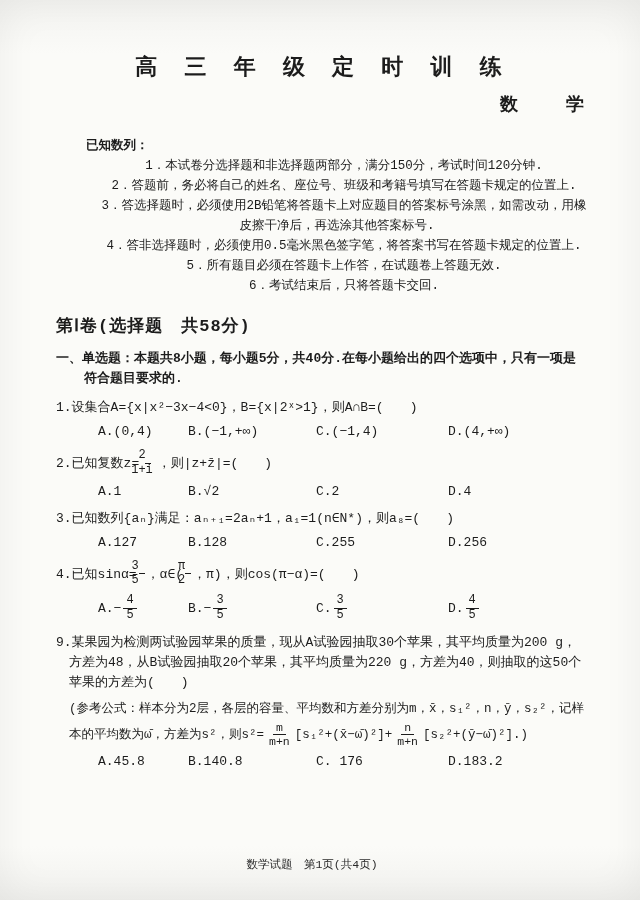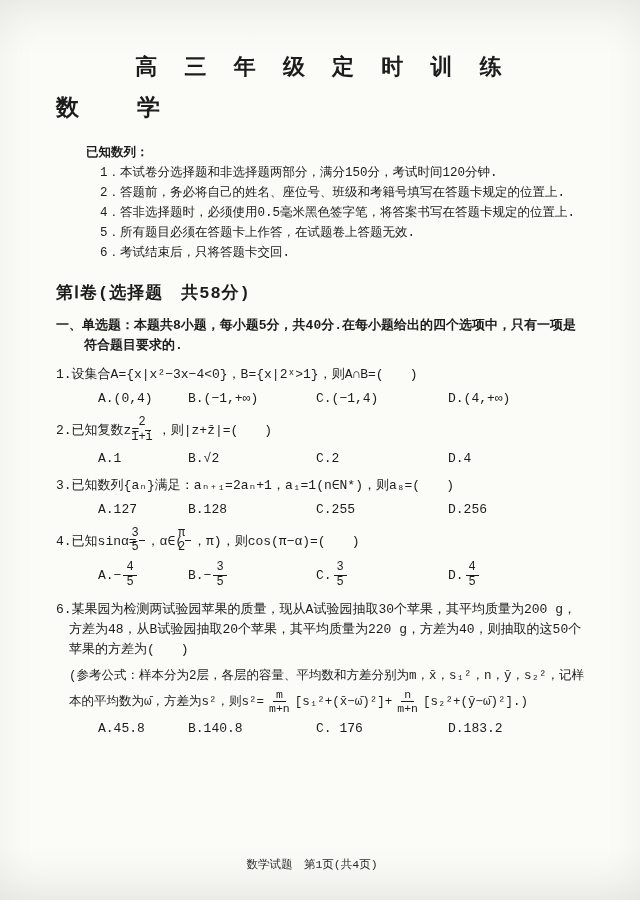--- a/index.html
+++ b/index.html
@@ -7,24 +7,24 @@
   .page {
     width:640px; height:900px; margin:0 auto; position:relative; overflow:hidden;
     background:linear-gradient(180deg,#f3f3f0 0%,#fbfbf8 6%,#fbfbf8 94%,#f1f1ee 100%);
     box-shadow:inset 0 0 40px rgba(0,0,0,0.06);
     color:#1c1c1c;
     font-family:Liberation Mono, monospace;
     padding:30px 52px 0 56px;
     font-size:13px;
   }
   .title { text-align:center; font-size:22px; font-weight:bold; letter-spacing:7px; margin-top:22px; }
-  .subtitle { text-align:left; font-size:23px; font-weight:bold; letter-spacing:4px; margin-top:10px; }
+  .subtitle { text-align:right; font-size:18px; font-weight:bold; letter-spacing:4px; margin-top:10px; }
   .notices { margin:20px 0 0 30px; font-size:12.5px; line-height:1.6; }
   .notices-heading { font-weight:bold; }
-  .notice { text-indent:14px; }
+  .notice { text-indent:14px;text-align:center; }
   .section-title { font-size:17px; font-weight:bold; margin-top:18px; letter-spacing:1px; }
   .intro { font-weight:bold; margin-top:12px; line-height:1.5; padding-left:28px; text-indent:-28px; }
   .question { margin-top:10px; }
   .stem { line-height:1.55; padding-left:13px; text-indent:-13px; }
   .opts { display:flex; margin:6px 0 0 42px; align-items:flex-end; }
   .opt { display:inline-flex; align-items:center; white-space:nowrap; }
   .opt:nth-child(1){ width:90px; }
   .opt:nth-child(2){ width:128px; }
   .opt:nth-child(3){ width:132px; }
   .opt:nth-child(4){ flex:1; }
@@ -40,20 +40,21 @@
 
 <div class="page">
 
   <h1 class="title">高 三 年 级 定 时 训 练</h1>
   <h2 class="subtitle">数　　学</h2>
 
   <div class="notices">
     <p class="notices-heading">已知数列：</p>
     <p class="notice">1．本试卷分选择题和非选择题两部分，满分150分，考试时间120分钟.</p>
     <p class="notice">2．答题前，务必将自己的姓名、座位号、班级和考籍号填写在答题卡规定的位置上.</p>
+    <p class="notice">3．答选择题时，必须使用2B铅笔将答题卡上对应题目的答案标号涂黑，如需改动，用橡皮擦干净后，再选涂其他答案标号.</p>
     <p class="notice">4．答非选择题时，必须使用0.5毫米黑色签字笔，将答案书写在答题卡规定的位置上.</p>
     <p class="notice">5．所有题目必须在答题卡上作答，在试题卷上答题无效.</p>
     <p class="notice">6．考试结束后，只将答题卡交回.</p>
   </div>
 
   <h3 class="section-title">第Ⅰ卷(选择题　共58分)</h3>
 
   <p class="intro"><span>一、单选题：</span><span>本题共8小题，每小题5分，共40分.在每小题给出的四个选项中，只有一项是符合题目要求的.</span></p>
 
   <div class="question">
@@ -123,21 +124,21 @@
           <span>D.</span>
           <span class="frac">
             <span class="num">4</span>
             <span class="den">5</span>
           </span>
         </span>
     </div>
   </div>
 
   <div class="question">
-    <p class="stem">6.某果园为检测两试验园苹果的质量，现从A试验园抽取30个苹果，其平均质量为200 g，方差为48，从B试验园抽取20个苹果，其平均质量为220 g，方差为40，则抽取的这50个苹果的方差为(　　)</p>
+    <p class="stem">9.某果园为检测两试验园苹果的质量，现从A试验园抽取30个苹果，其平均质量为200 g，方差为48，从B试验园抽取20个苹果，其平均质量为220 g，方差为40，则抽取的这50个苹果的方差为(　　)</p>
     <p class="ref"><span>(参考公式：样本分为2层，各层的容量、平均数和方差分别为m，x̄，s₁²，n，ȳ，s₂²，记样本的平均数为ω̄，方差为s²，则s²=</span><span class="frac">
           <span class="num">m</span>
           <span class="den">m+n</span>
         </span><span>[s₁²+(x̄−ω̄)²]+</span><span class="frac">
           <span class="num">n</span>
           <span class="den">m+n</span>
         </span><span>[s₂²+(ȳ−ω̄)²].)</span></p>
     <div class="opts">
       <span class="opt">A.45.8</span>
       <span class="opt">B.140.8</span>

